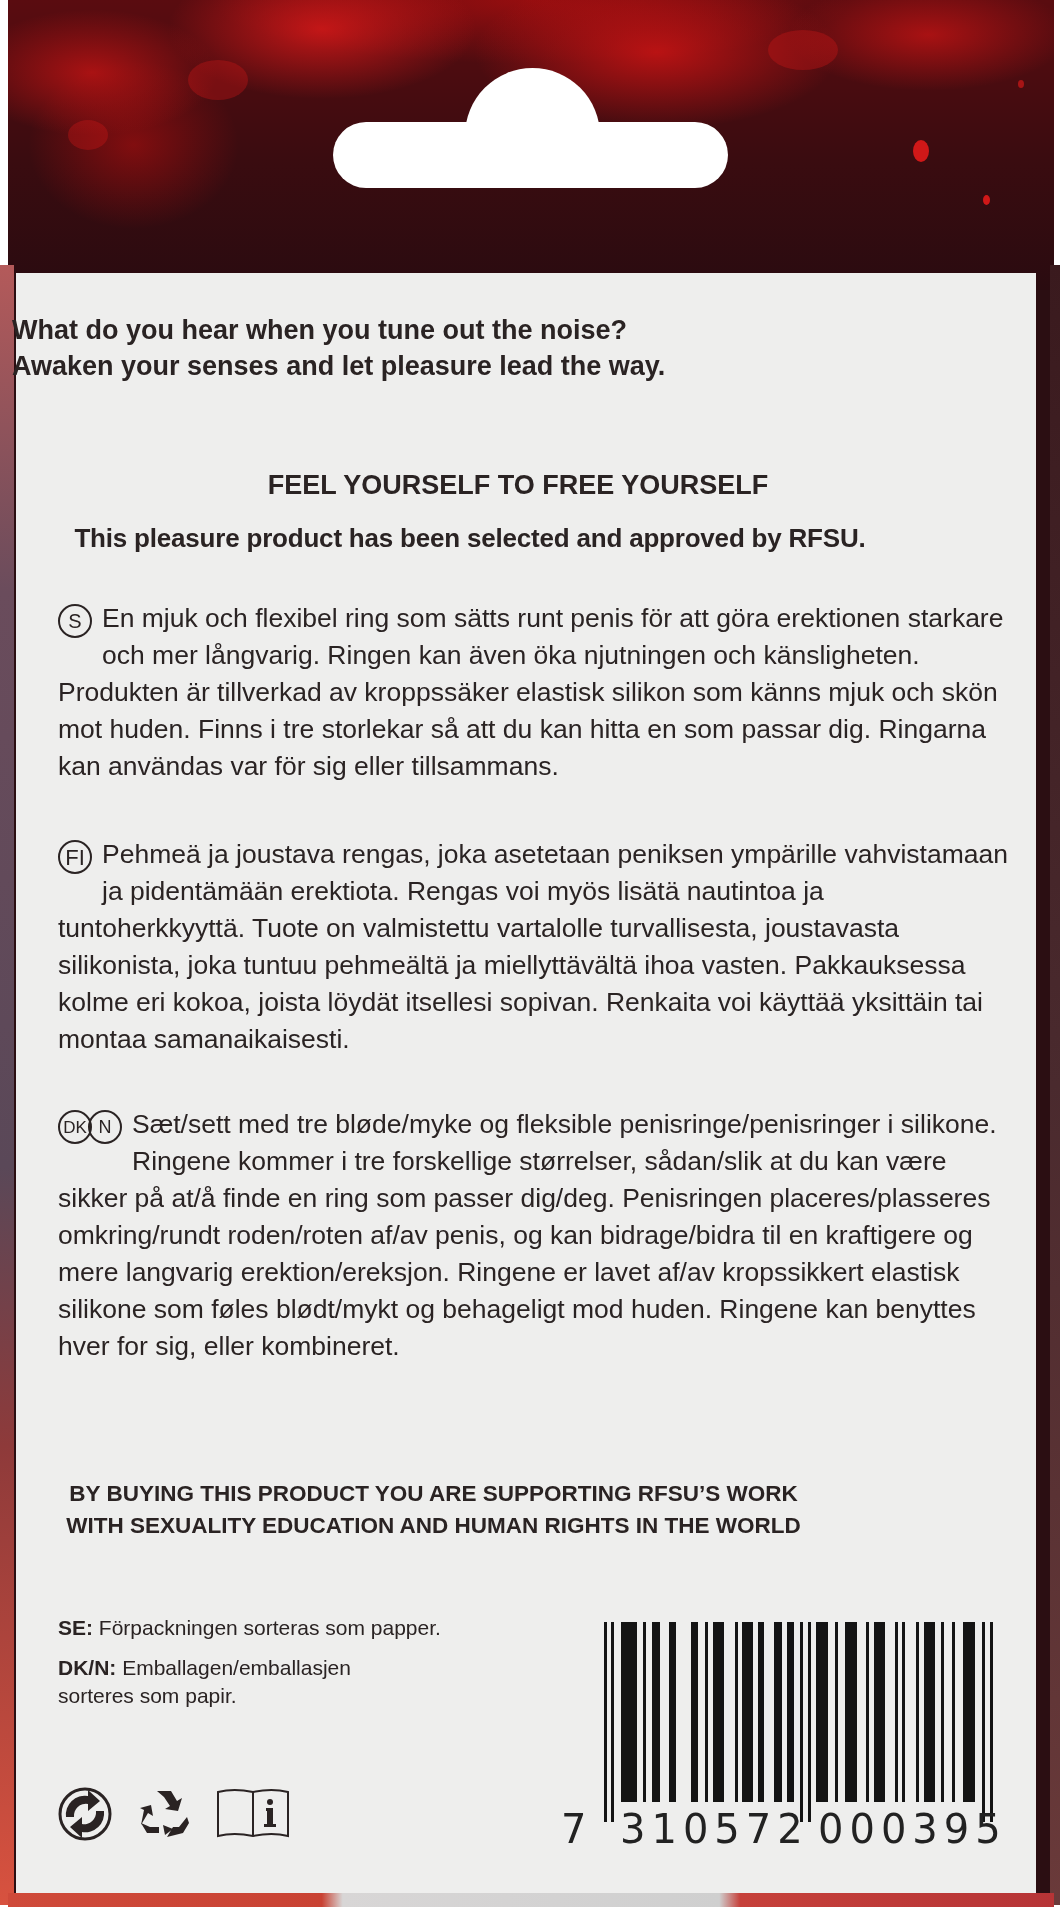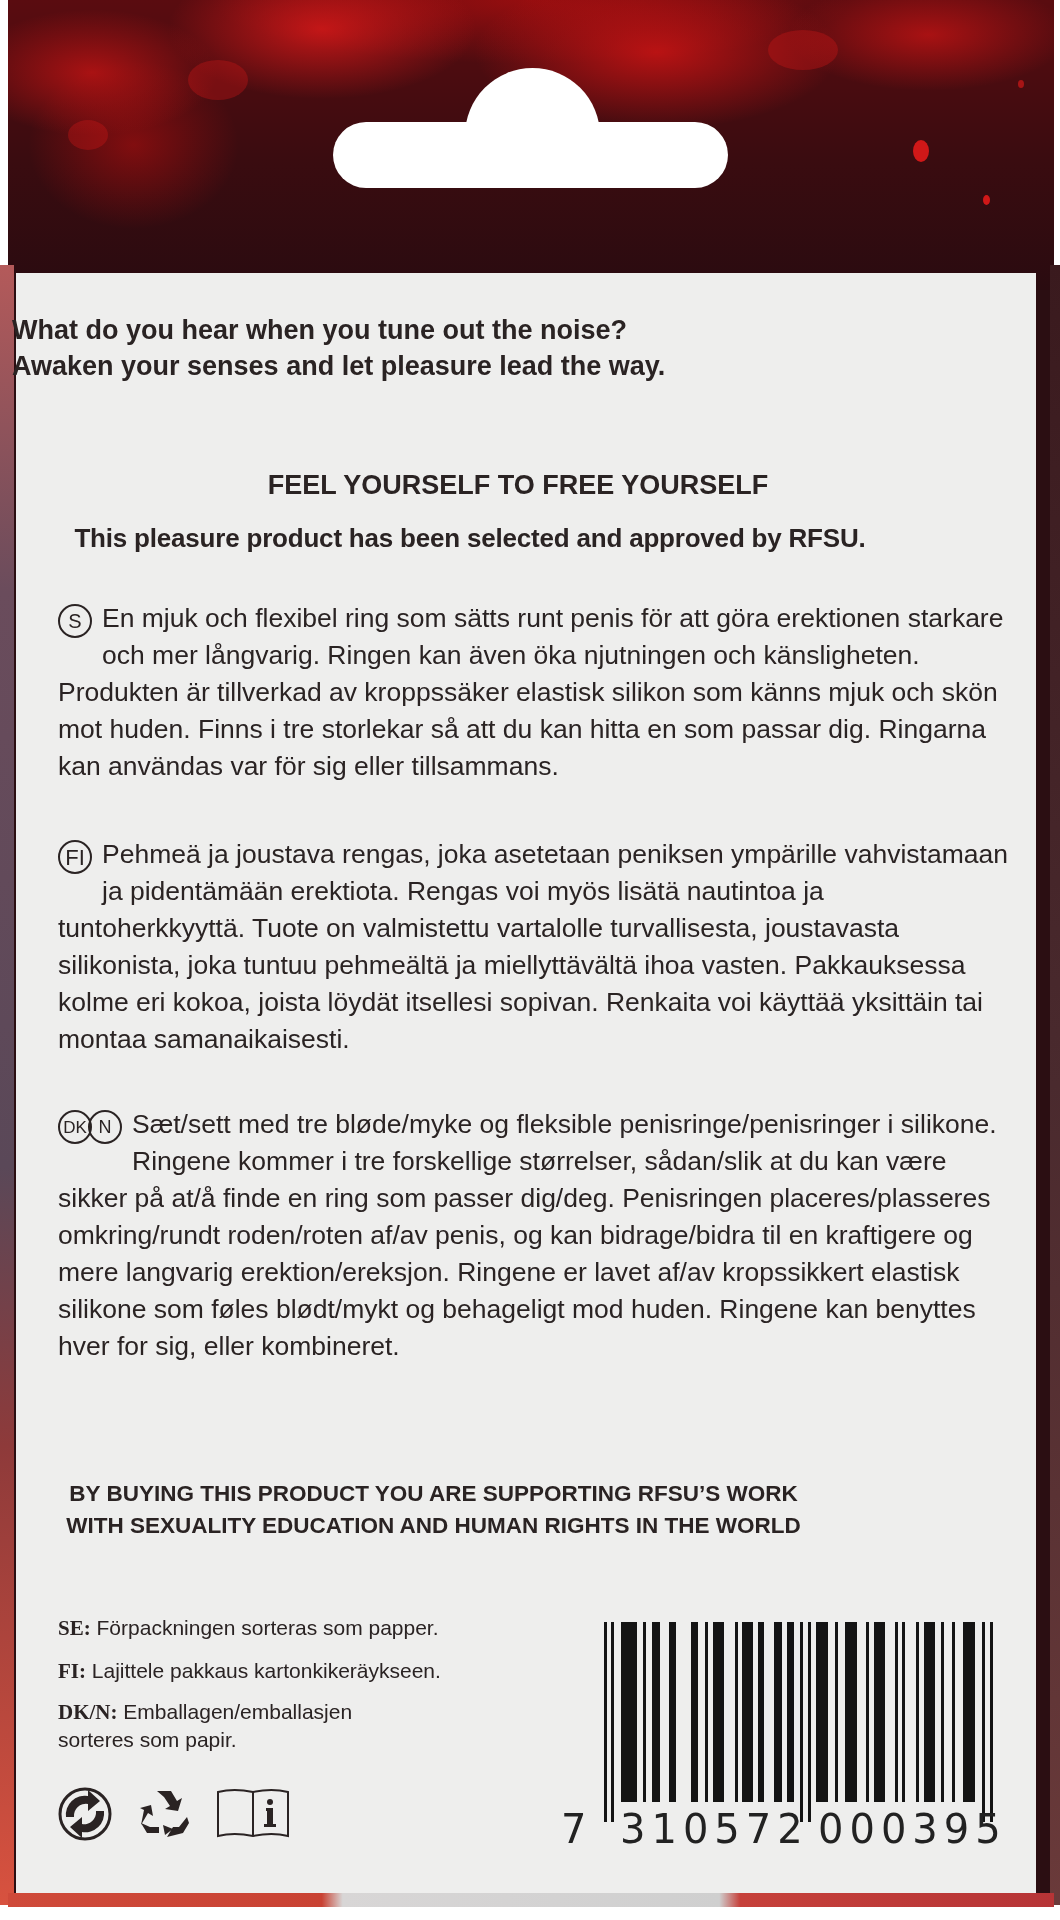--- a/index.html
+++ b/index.html
@@ -82,21 +82,21 @@
     .support {
       position: absolute; left: 0; top: 1478px; width: 867px; text-align: center;
       font-weight: bold; font-size: 22.5px; line-height: 32px; color: #2a2323;
     }
     .recycle {
       position: absolute; left: 58px; top: 1612px; width: 500px;
       font-size: 21px; line-height: 31px; color: #2a2323;
     }
     .recycle .row { margin-bottom: 11px; }
     .recycle .row.wrap { line-height: 28px; }
-    .recycle b { font-weight: bold; font-family: Liberation Serif, serif; }
+    .recycle b { font-weight: bold; }
     .icons {
       position: absolute; left: 58px; top: 1787px; display: flex; align-items: center; gap: 25px;
     }
     .barcode {
       position: absolute; left: 600px; top: 1622px; width: 420px; height: 200px;
     }
     .barcode-num {
       position: absolute; top: 1806px; font-family: "DejaVu Sans", sans-serif;
       font-size: 40px; color: #222; letter-spacing: 6px;
     }
@@ -156,23 +156,20 @@
 </div>
 
 <div class="support">
   <div>BY BUYING THIS PRODUCT YOU ARE SUPPORTING RFSU’S WORK</div>
   <div>WITH SEXUALITY EDUCATION AND HUMAN RIGHTS IN THE WORLD</div>
 </div>
 
 <div class="recycle">
   <div class="row">
     <b>SE:</b><span> Förpackningen sorteras som papper.</span>
-  </div>
-  <div class="row">
-    <b>FI:</b><span> Lajittele pakkaus kartonkikeräykseen.</span>
   </div>
   <div class="row wrap" style="white-space:pre-line;"><b>DK/N:</b><span> Emballagen/emballasjen
 sorteres som papir.</span></div>
 </div>
 
 <div class="icons">
   <svg width="54" height="54" viewBox="0 0 54 54">
     <circle cx="27" cy="27" r="25" fill="none" stroke="#2a2323" stroke-width="3"></circle>
     <path d="M8 30 A19 19 0 0 1 30 9 L30 3 L42 14 L30 24 L30 17 A12 12 0 0 0 16 30 Z" fill="#2a2323"></path>
     <path d="M46 24 A19 19 0 0 1 24 45 L24 51 L12 40 L24 30 L24 37 A12 12 0 0 0 38 24 Z" fill="#2a2323"></path>

